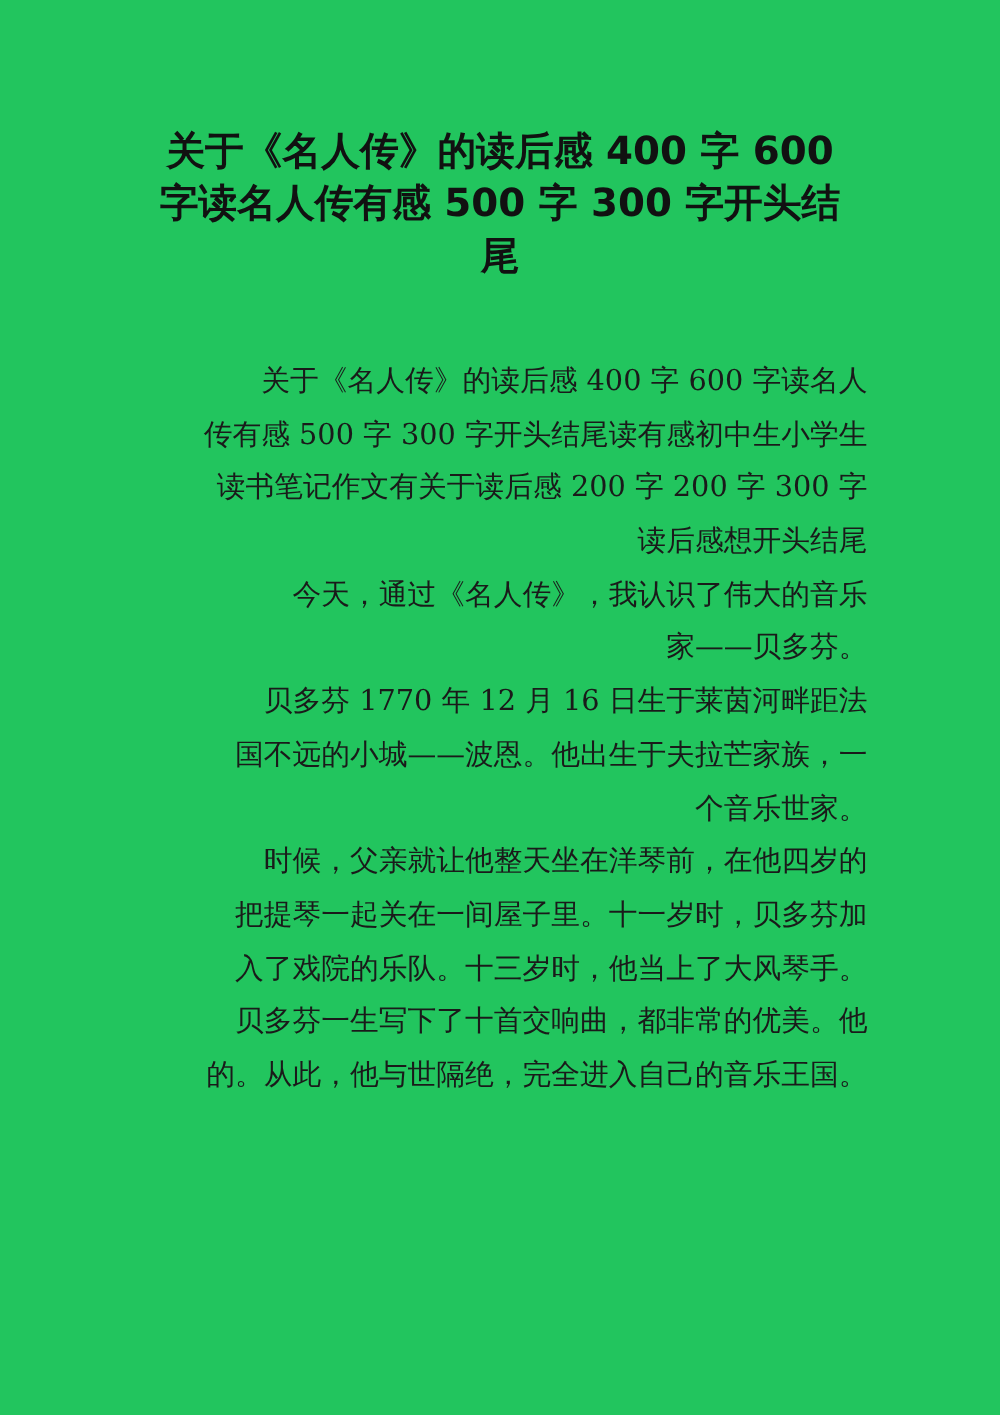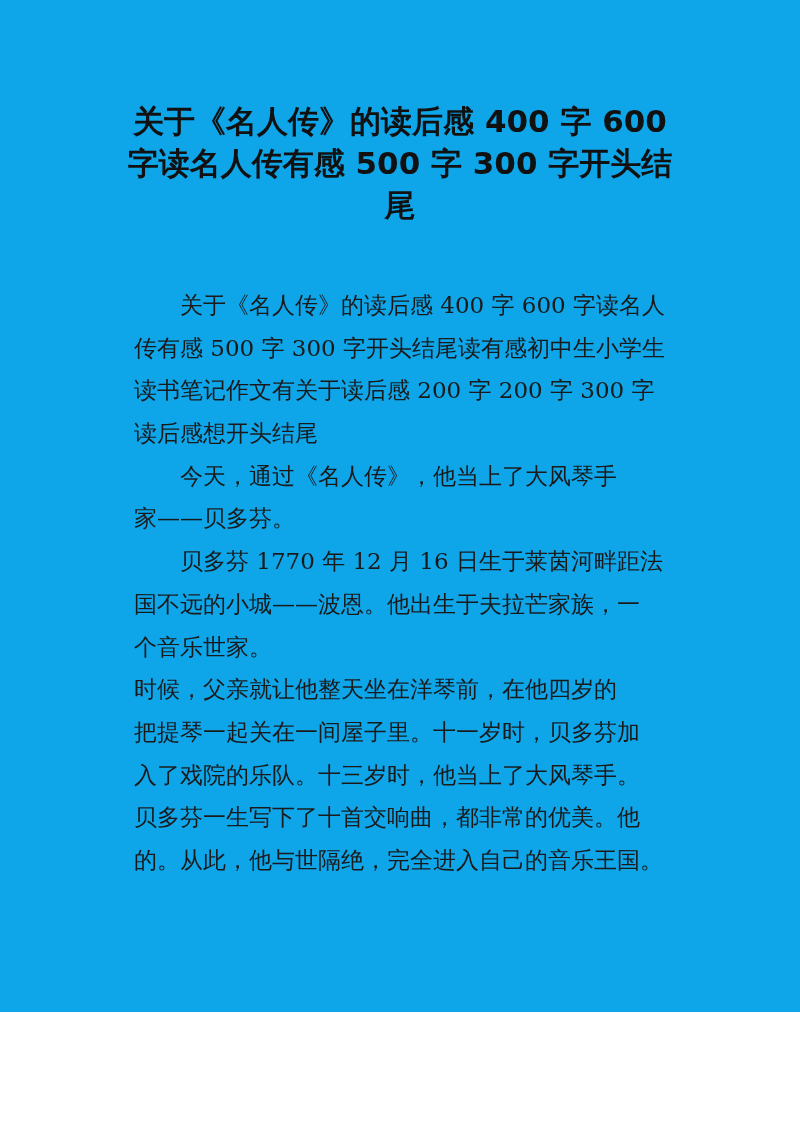--- a/index.html
+++ b/index.html
@@ -10,22 +10,22 @@
     body {
       width: 800px;
       height: 1132px;
       position: relative;
       overflow: hidden;
       color: #111111;
     }
     .page {
       position: absolute;
       left: 0; top: 0;
-      width: 800px; height: 1012px;
-      background: #0ea5e9;
+      width: 800px; height: 1132px;
+      background: #22c55e;
     }
     .title {
       position: absolute;
       left: 120px;
       top: 100px;
       width: 560px;
       text-align: center;
       font-family: "DejaVu Sans", "Liberation Sans", sans-serif;
       font-weight: bold;
       font-size: 31px;
@@ -47,20 +47,21 @@
       color: #1a1a1a;
     }
     .para {
       margin: 0;
     }
     .line {
       display: block;
       white-space: nowrap;
       height: 42.7px;
       line-height: 42.7px;
+      text-align: right;
     }
     .line.indent {
       padding-left: 46px;
     }
   </style>
 </head>
 <body>
 
 <div class="page">
 
@@ -73,21 +74,21 @@
   <div class="body">
 
     <div class="para">
       <span class="line indent">关于《名人传》的读后感 400 字 600 字读名人</span>
       <span class="line">传有感 500 字 300 字开头结尾读有感初中生小学生</span>
       <span class="line">读书笔记作文有关于读后感 200 字 200 字 300 字</span>
       <span class="line">读后感想开头结尾</span>
     </div>
 
     <div class="para">
-      <span class="line indent">今天，通过《名人传》，他当上了大风琴手</span>
+      <span class="line indent">今天，通过《名人传》，我认识了伟大的音乐</span>
       <span class="line">家——贝多芬。</span>
     </div>
 
     <div class="para">
       <span class="line indent">贝多芬 1770 年 12 月 16 日生于莱茵河畔距法</span>
       <span class="line">国不远的小城——波恩。他出生于夫拉芒家族，一</span>
       <span class="line">个音乐世家。</span>
     </div>
 
     <div class="para">

